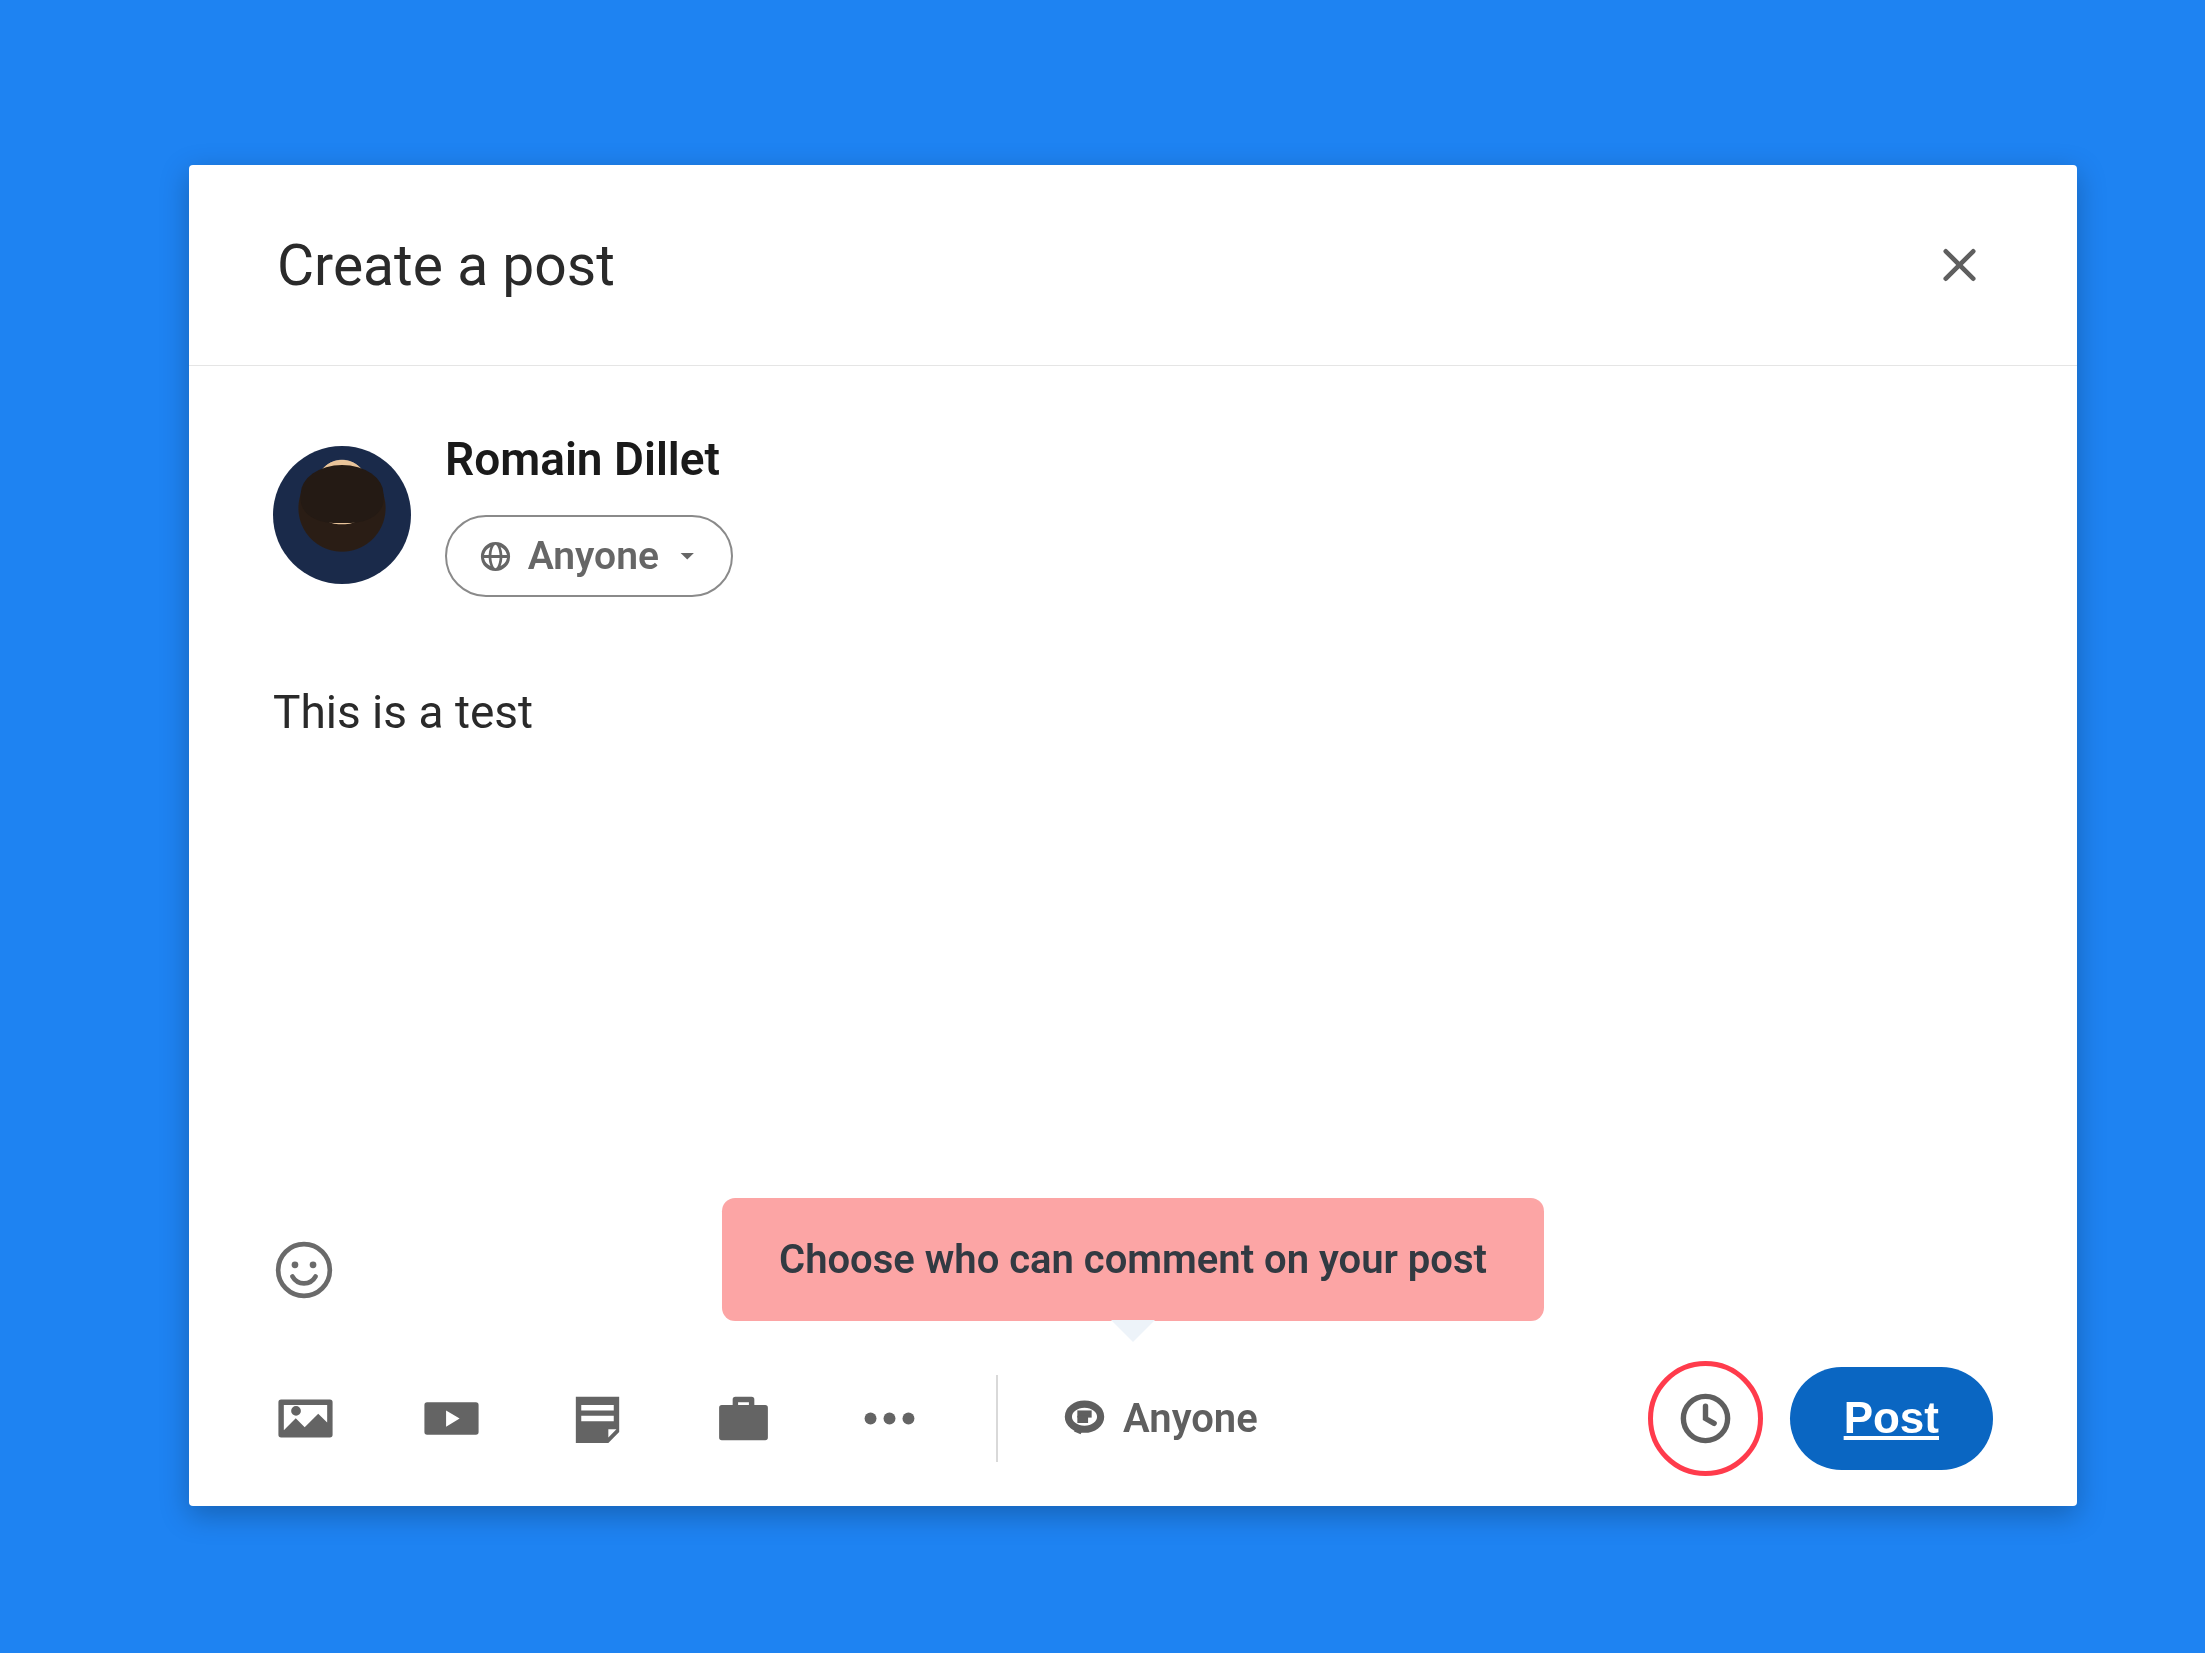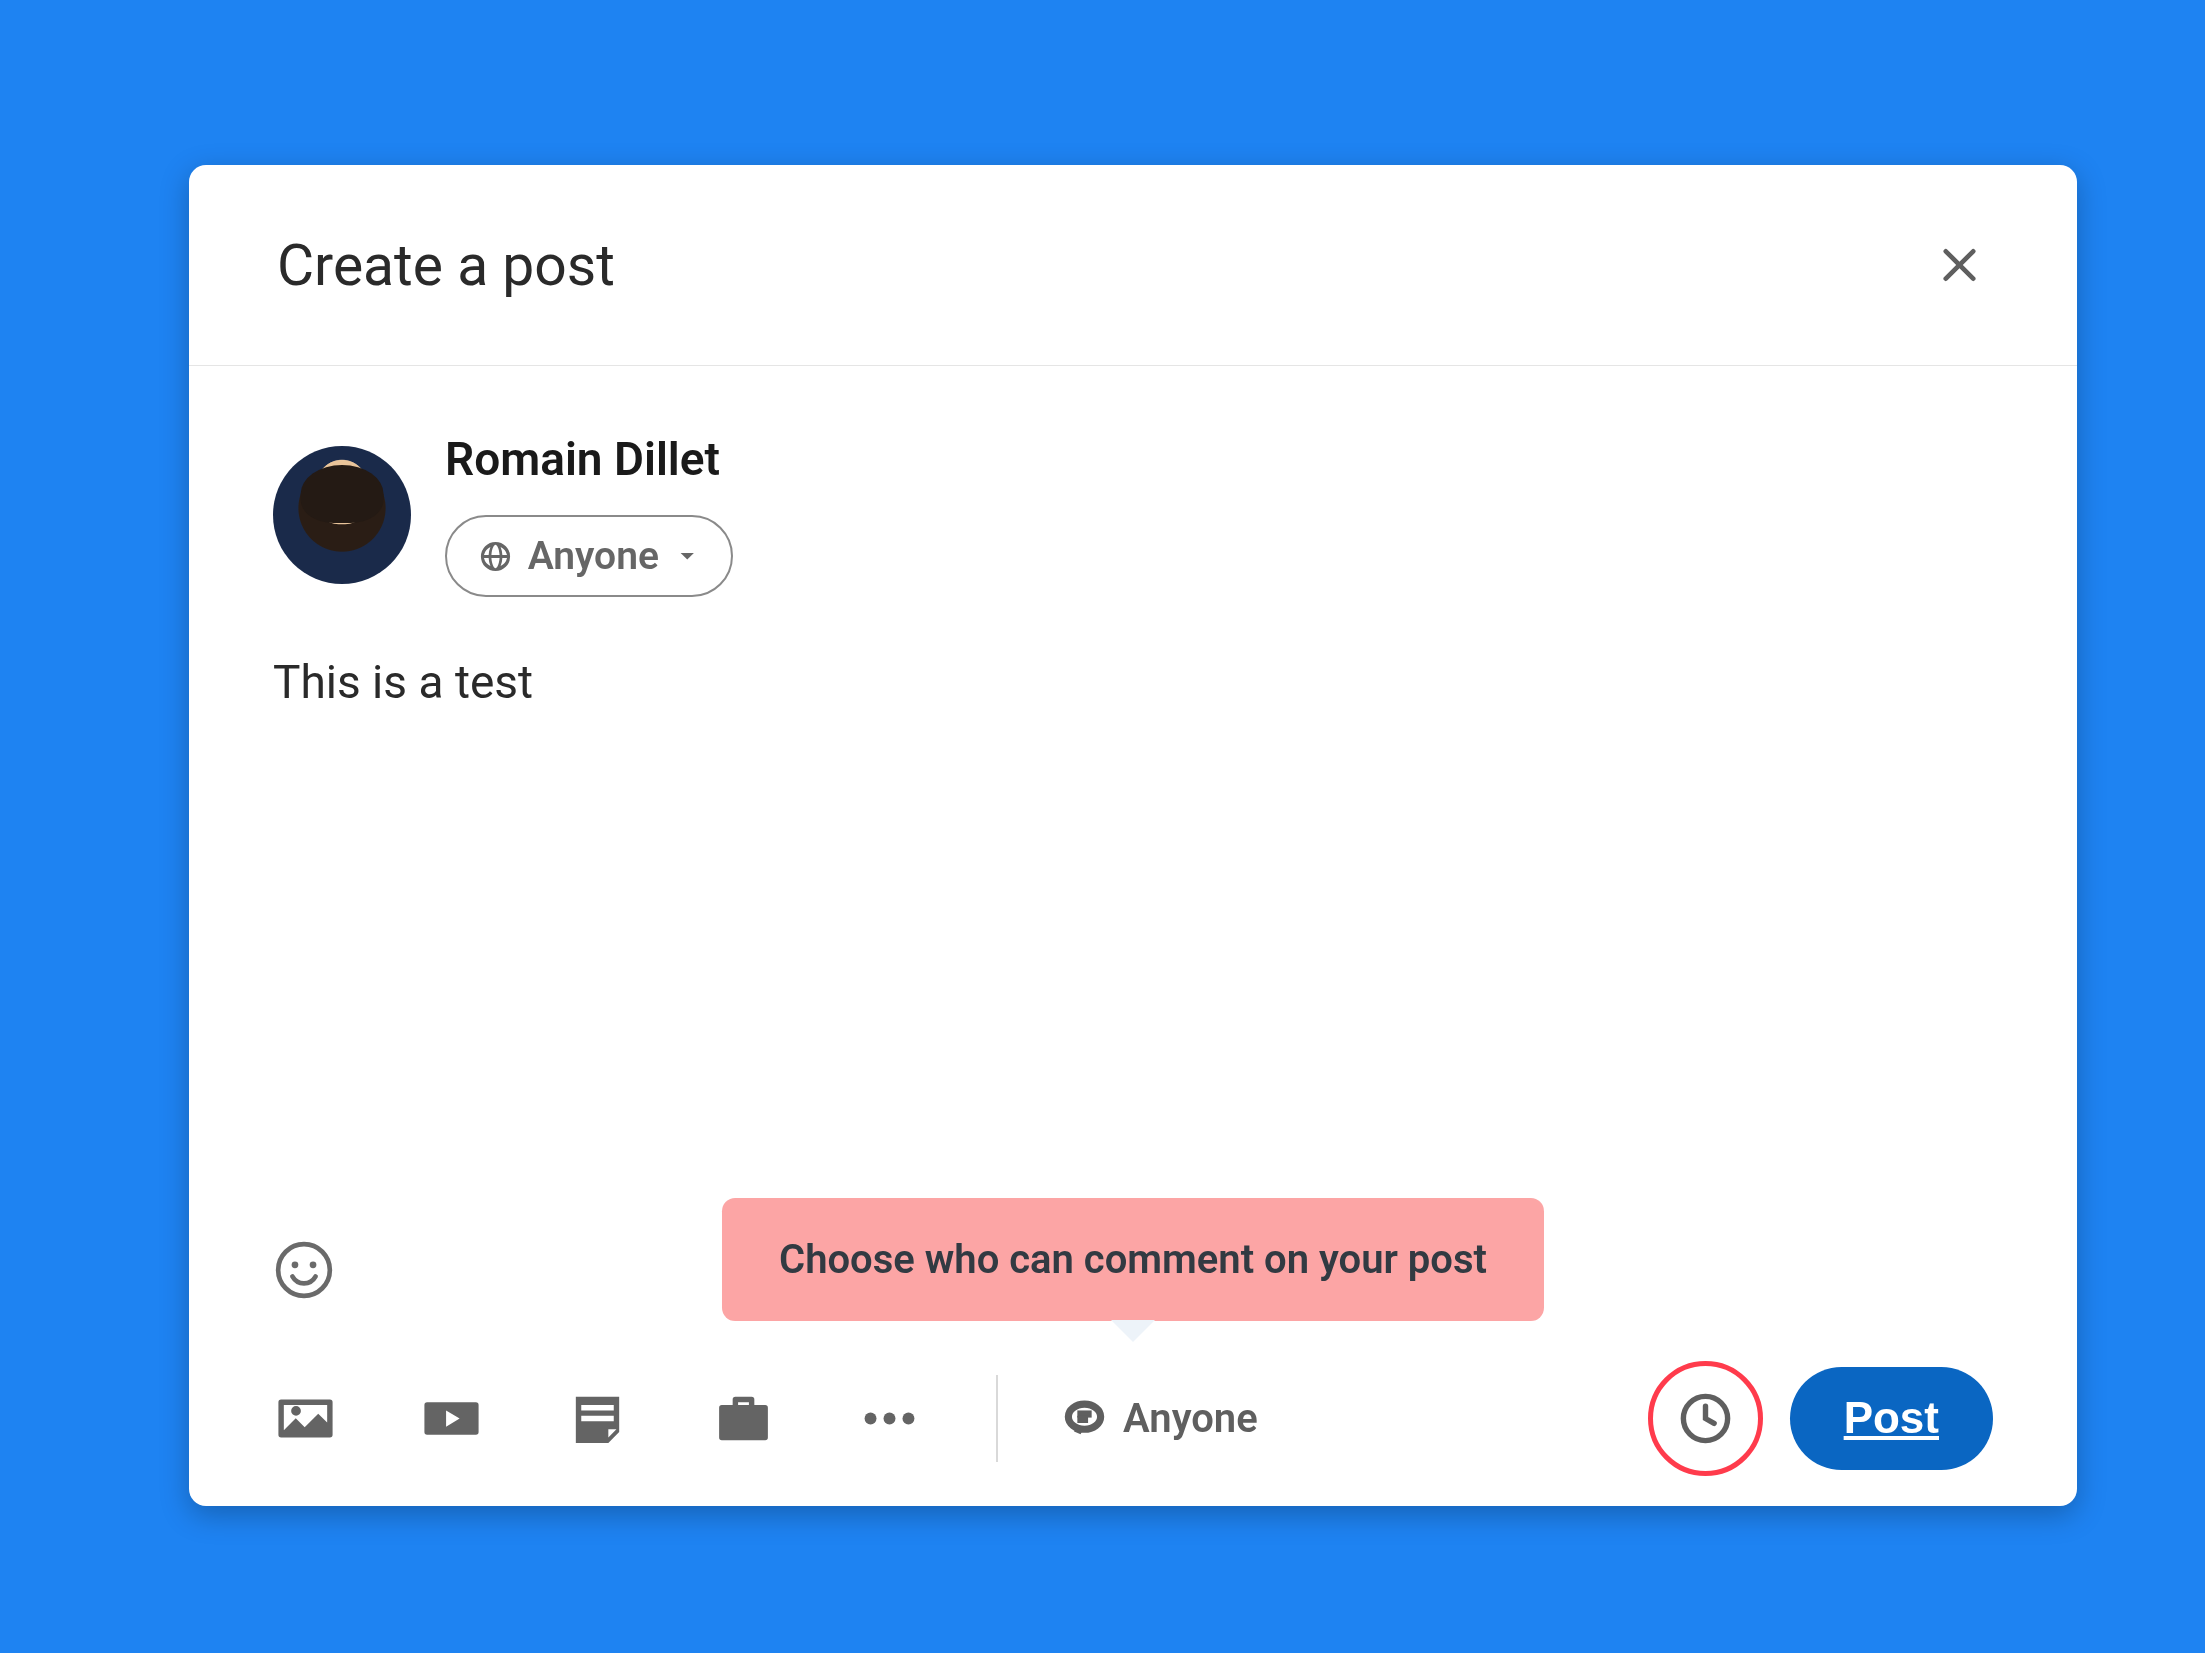--- a/index.html
+++ b/index.html
@@ -11,21 +11,21 @@
     height: 1654px;
     position: relative;
   }
   .modal {
     position: absolute;
     top: 165px;
     left: 189px;
     width: 1888px;
     height: 1341px;
     background: #ffffff;
-    border-radius: 17px;
+    border-radius: 4px;
     overflow: hidden;
     box-shadow: 0 8.8px 29px rgba(0,0,0,0.25);
   }
   .modal-header {
     height: 201px;
     border-bottom: 1.5px solid #e5e5e5;
     display: flex;
     align-items: center;
     padding: 0 88px;
     position: relative;
@@ -107,21 +107,21 @@
     color: #666;
     font-size: 39px;
     font-weight: 600;
     cursor: pointer;
     width: fit-content;
   }
   .visibility-pill svg.globe { width: 35px; height: 35px; fill:#666; }
   .visibility-pill svg.caret { width: 26.5px; height: 26.5px; fill:#666; }
 
   .post-textarea {
-    margin-top: 54px;
+    margin-top: 84px;
     width: 100%;
     border: none;
     outline: none;
     resize: none;
     font-size: 46px;
     font-family: inherit;
     color: #2a2a2a;
     line-height: 1.35;
     height: 309px;
     background: transparent;

